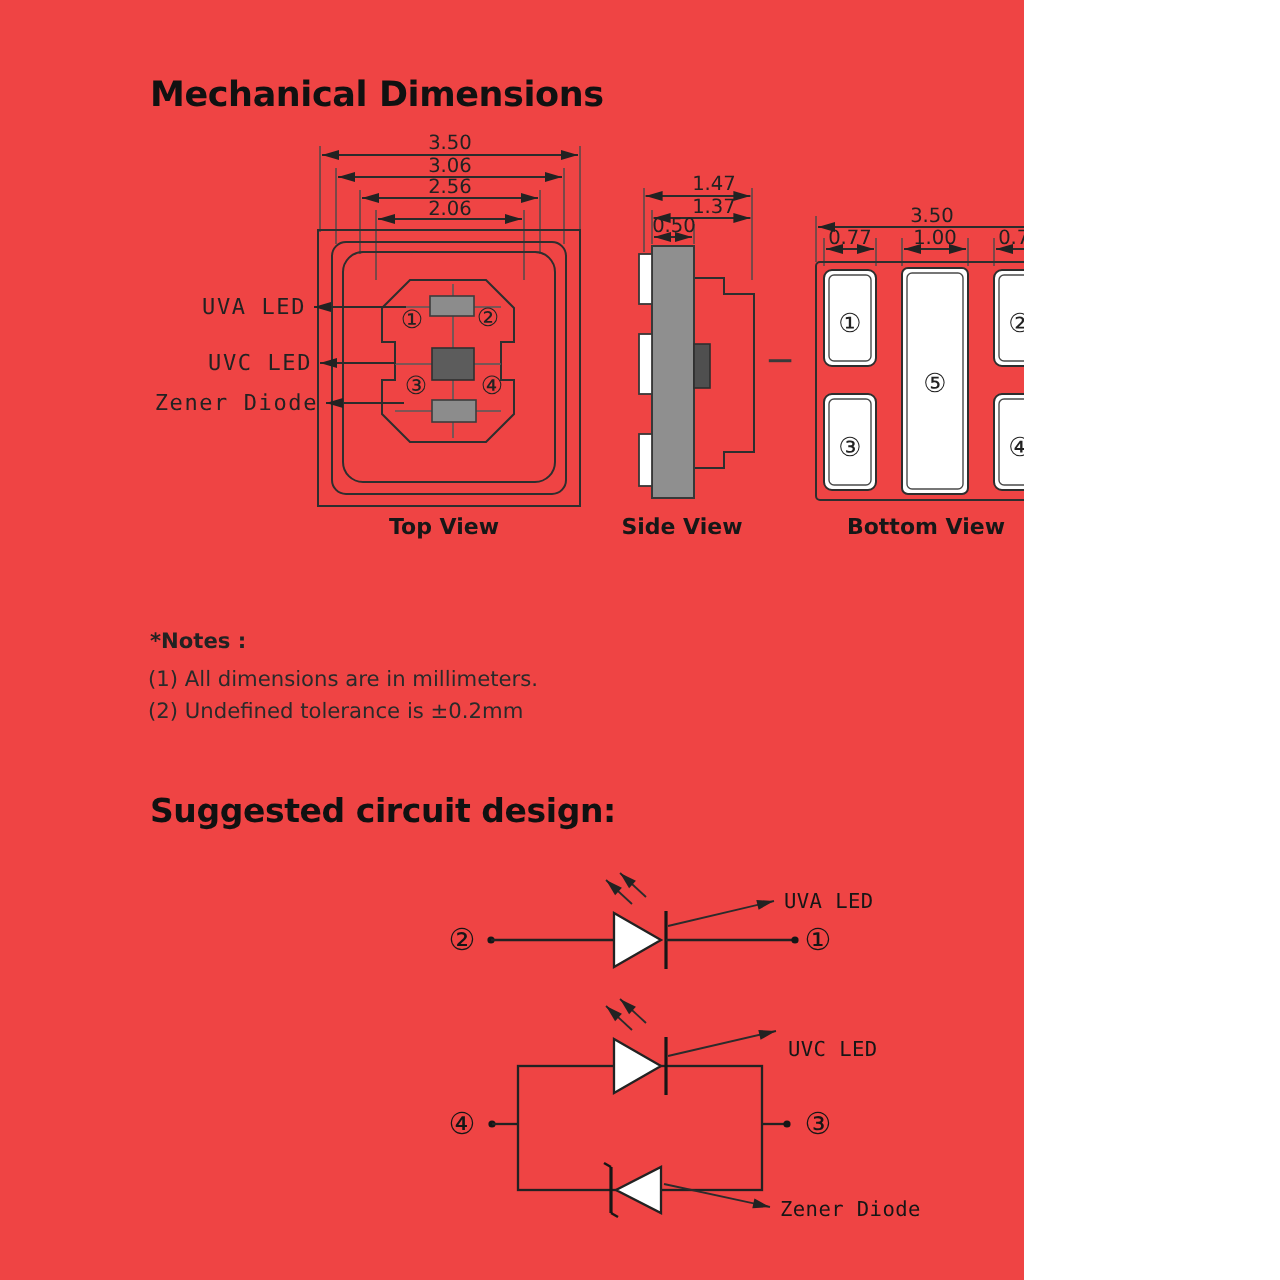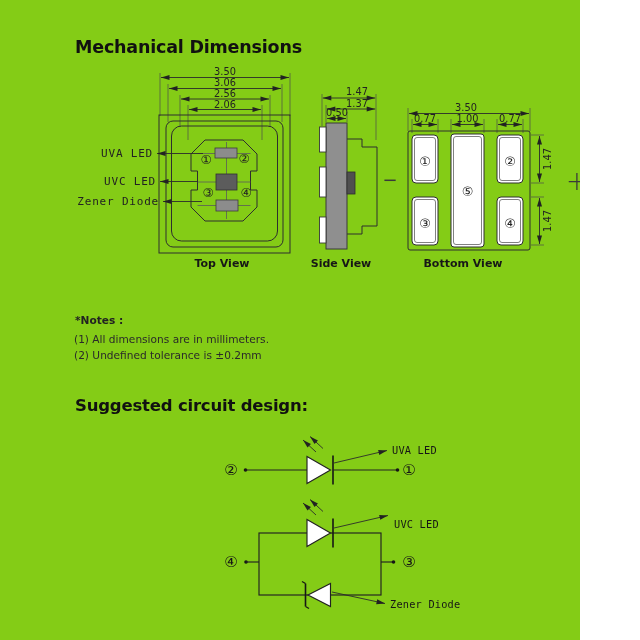--- a/index.html
+++ b/index.html
@@ -1,16 +1,16 @@
 <!DOCTYPE html>
 <html><head>
 <meta charset="utf-8">
 <style>
   html,body{margin:0;padding:0;background:#fff;}
-  .page{position:relative;width:580px;height:640px;background:#84cc16;overflow:hidden;
+  .page{position:relative;width:512px;height:640px;background:#ef4444;overflow:hidden;
         font-family:"DejaVu Sans",sans-serif;}
   svg text{fill:#1d1d1d;font-family:"DejaVu Sans",sans-serif;}
   .title-t{font-size:17.5px;font-weight:bold;letter-spacing:-0.2px;fill:#111;}
   .h2-t{font-size:16.5px;font-weight:bold;letter-spacing:-0.2px;fill:#111;}
   .viewlabel{font-size:11px;font-weight:bold;text-anchor:middle;fill:#171717;}
   .dim{font-size:9.8px;text-anchor:middle;fill:#222;}
   .note-h{font-size:10.6px;font-weight:bold;fill:#222;}
   .note-t{font-size:10.6px;fill:#2a2a2a;}
   .mono{font-family:"DejaVu Sans Mono","Liberation Mono",monospace;}
   .ann{font-size:11px;letter-spacing:0.8px;text-anchor:end;fill:#222;}

